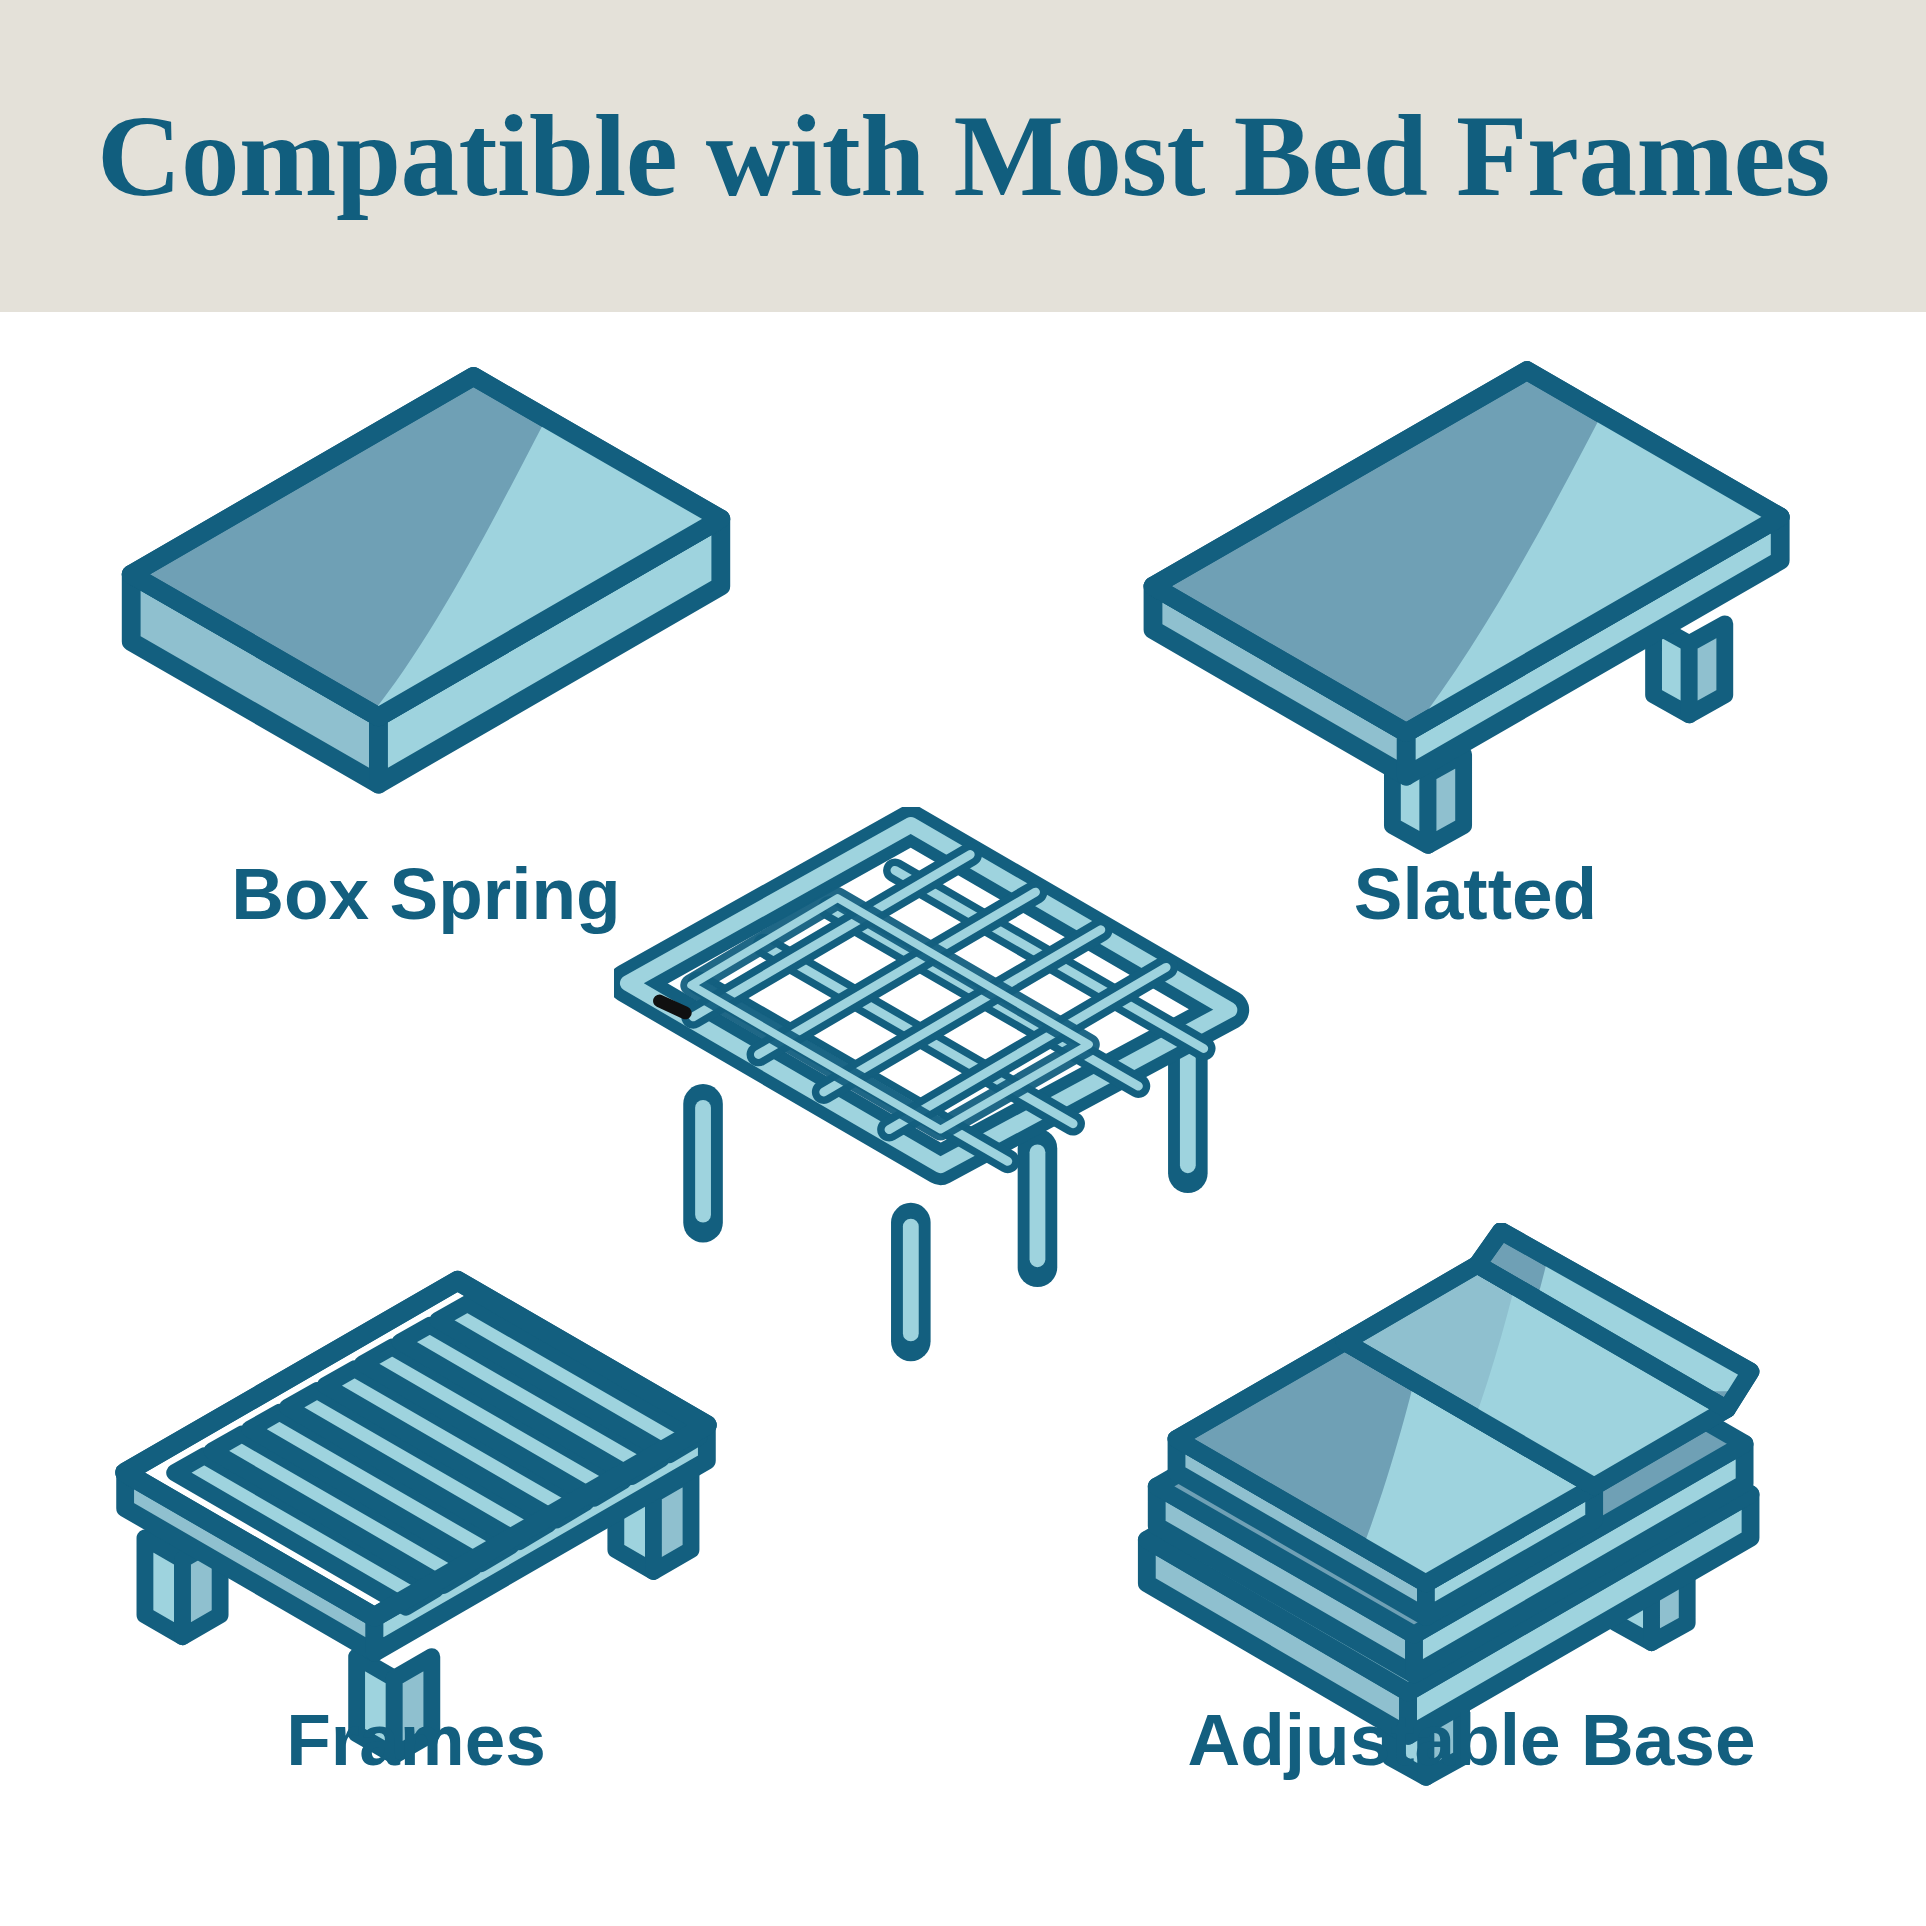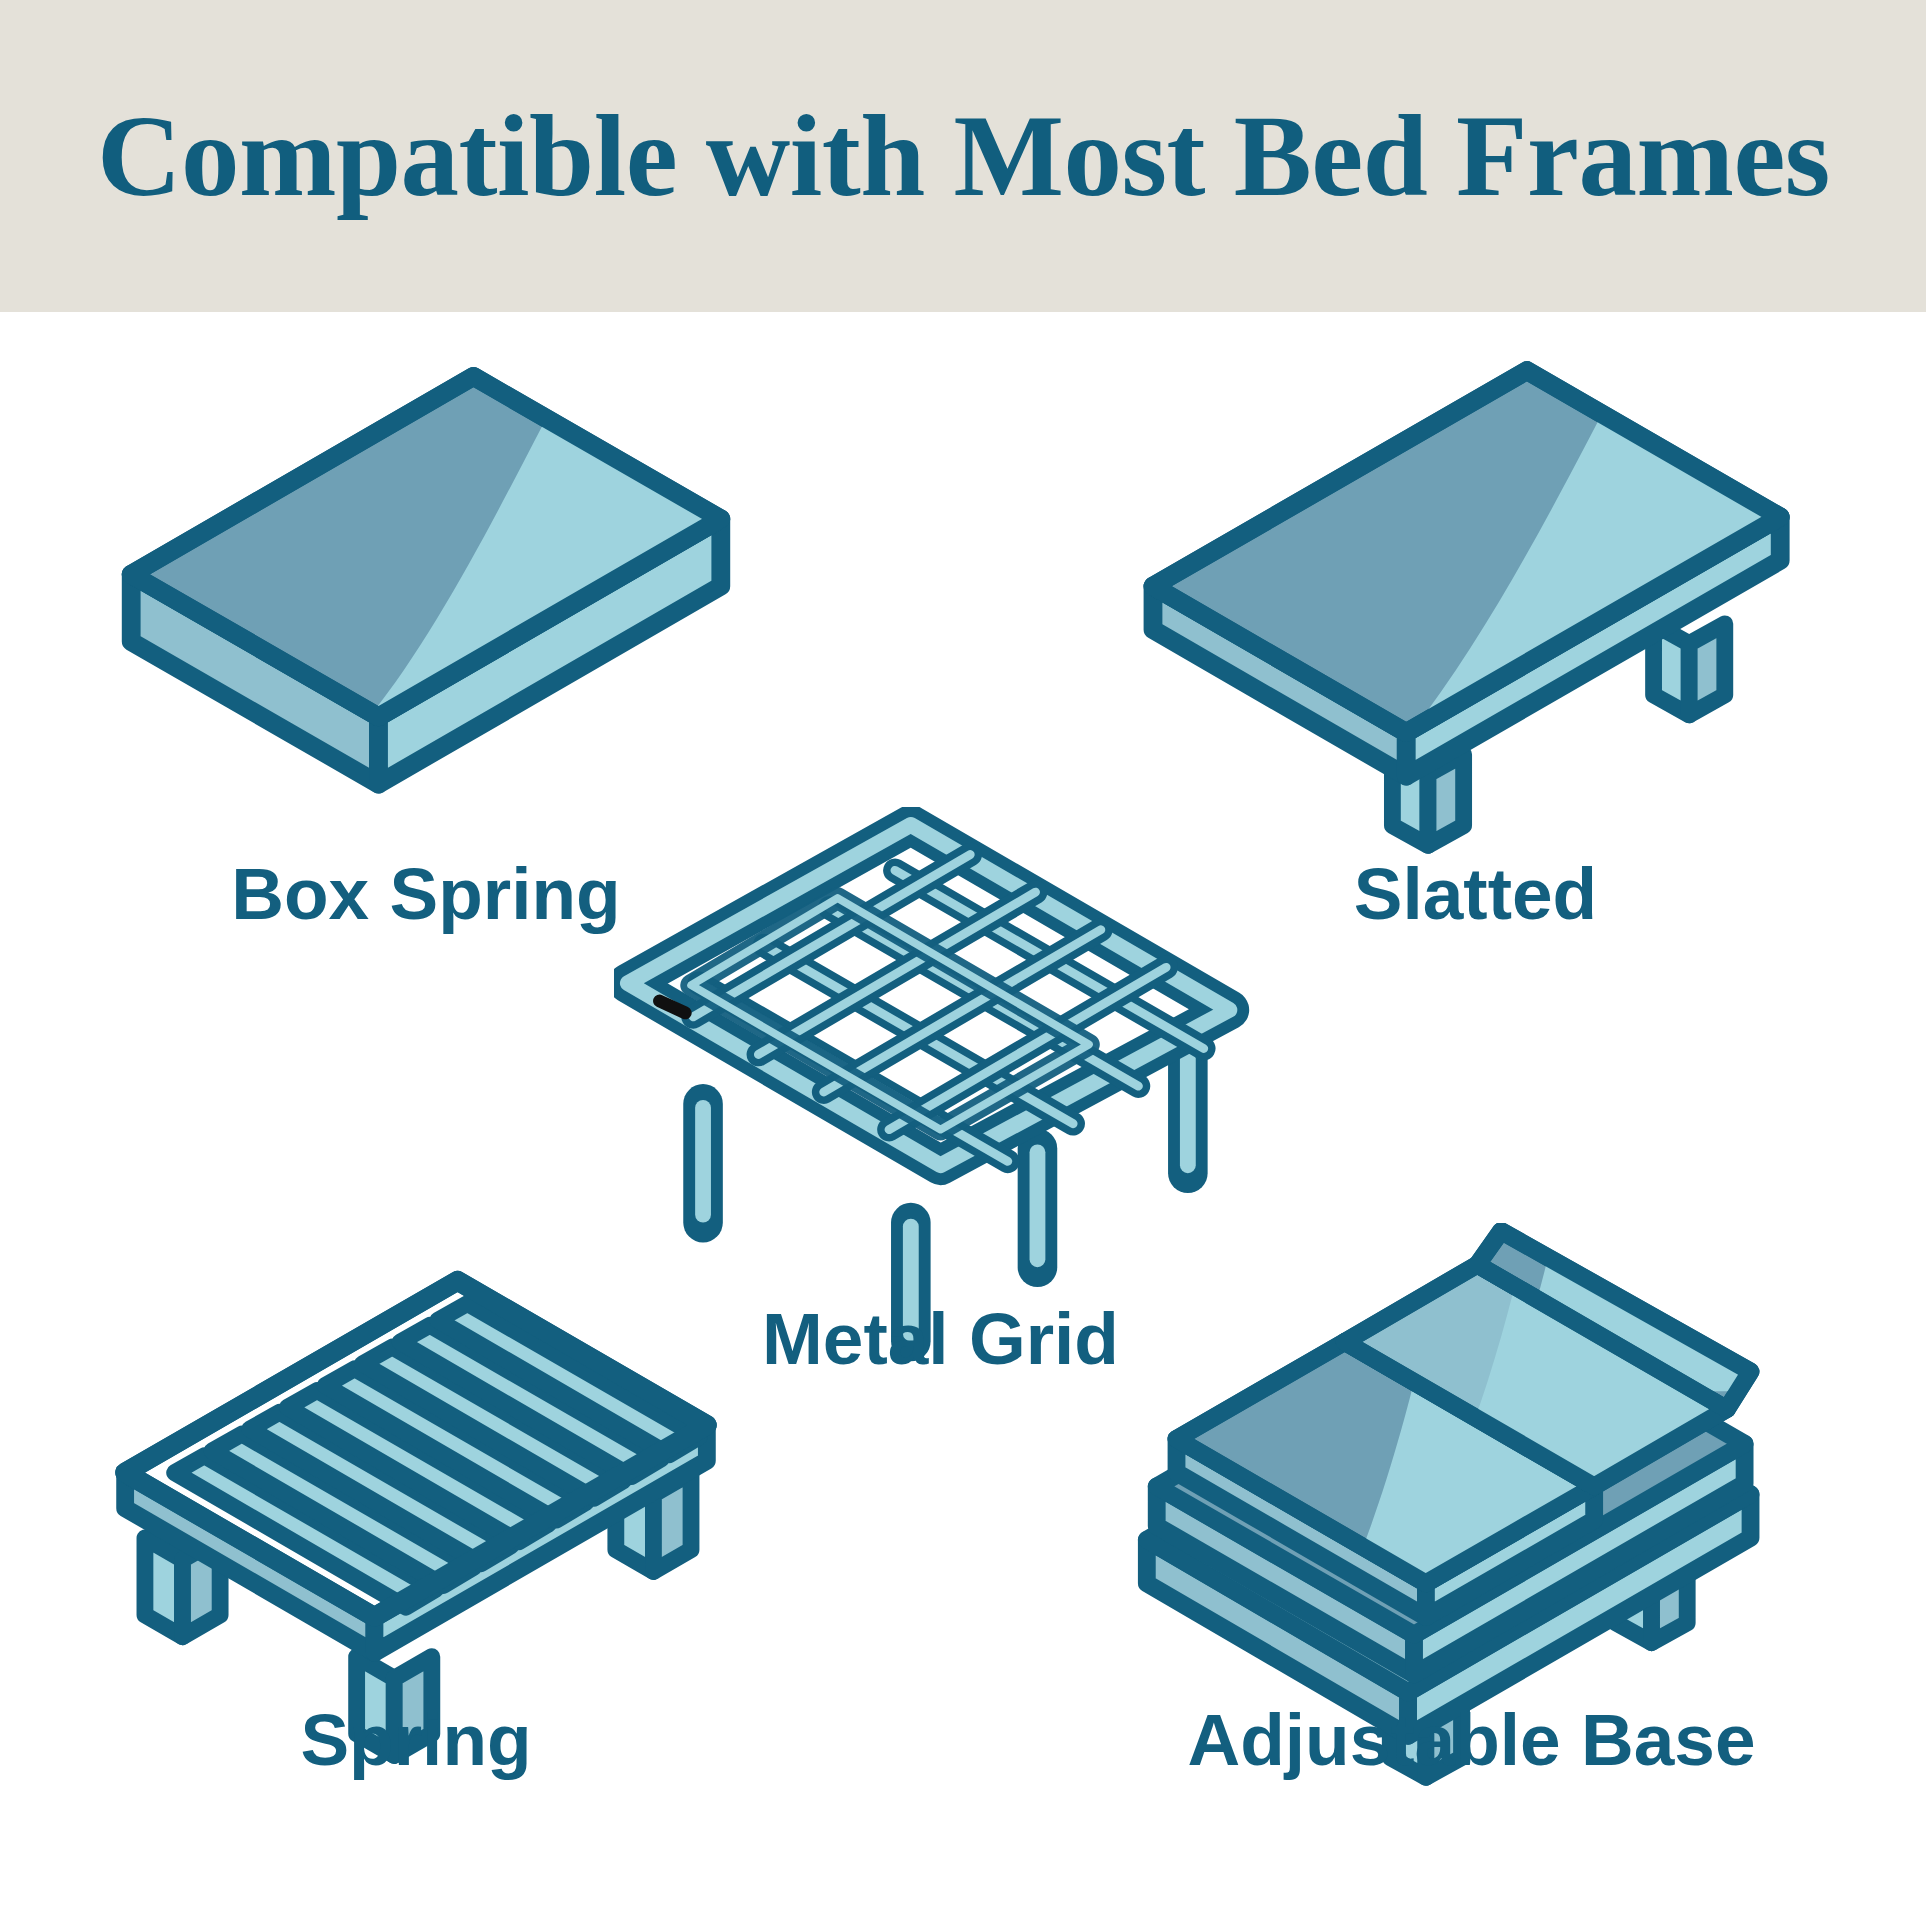--- a/index.html
+++ b/index.html
@@ -186,21 +186,20 @@
         <path d="M 212 288 L 492 124"></path>
         <path d="M 278 326 L 558 162"></path>
       </g>
 
       <path d="M 226 92 L 480 240 L 330 326 L 78 180 Z" fill="none" stroke="#135f7f" stroke-width="22" stroke-linejoin="round" opacity="0.95"></path>
       <path d="M 226 92 L 480 240 L 330 326 L 78 180 Z" fill="none" stroke="#9ed3de" stroke-width="8" stroke-linejoin="round"></path>
 
       <path d="M 46 196 L 72 208" stroke="#101010" stroke-width="13" stroke-linecap="round"></path>
     </svg>
   </div>
-  <div class="item-label" id="label-metal-grid">Metal Grid</div>
 
   <div class="item" id="item-slatted">
     <svg class="item-art" width="614" height="554" viewBox="0 0 620 560">
 
       <path d="M 36 288 L 36 366 L 74 388 L 74 310 Z" fill="#9ed3de" stroke="#135f7f" stroke-width="17" stroke-linejoin="round"></path>
       <path d="M 74 310 L 74 388 L 112 366 L 112 288 Z" fill="#8fc0cf" stroke="#135f7f" stroke-width="17" stroke-linejoin="round"></path>
       <path d="M 250 408 L 250 486 L 288 508 L 288 430 Z" fill="#9ed3de" stroke="#135f7f" stroke-width="17" stroke-linejoin="round"></path>
       <path d="M 288 430 L 288 508 L 326 486 L 326 408 Z" fill="#8fc0cf" stroke="#135f7f" stroke-width="17" stroke-linejoin="round"></path>
       <path d="M 512 222 L 512 300 L 550 322 L 550 244 Z" fill="#9ed3de" stroke="#135f7f" stroke-width="17" stroke-linejoin="round"></path>
       <path d="M 550 244 L 550 322 L 588 300 L 588 222 Z" fill="#8fc0cf" stroke="#135f7f" stroke-width="17" stroke-linejoin="round"></path>
@@ -217,21 +216,21 @@
         <path d="M 180 156 L 414 292 L 444 274 L 210 139 Z" fill="#9ed3de" stroke="#135f7f" stroke-width="17" stroke-linejoin="round"></path>
         <path d="M 218 134 L 452 270 L 482 252 L 248 117 Z" fill="#9ed3de" stroke="#135f7f" stroke-width="17" stroke-linejoin="round"></path>
         <path d="M 256 112 L 490 248 L 520 230 L 286 95 Z" fill="#9ed3de" stroke="#135f7f" stroke-width="17" stroke-linejoin="round"></path>
         <path d="M 294 90 L 528 226 L 558 208 L 324 73 Z" fill="#9ed3de" stroke="#135f7f" stroke-width="17" stroke-linejoin="round"></path>
         <path d="M 332 68 L 566 204 L 596 186 L 362 51 Z" fill="#9ed3de" stroke="#135f7f" stroke-width="17" stroke-linejoin="round"></path>
       </g>
 
       <path d="M 16 222 L 268 368 L 604 174 L 352 28 Z" fill="none" stroke="#135f7f" stroke-width="20" stroke-linejoin="round"></path>
     </svg>
   </div>
-  <div class="item-label" id="label-slatted">Spring</div>
+  <div class="item-label" id="label-slatted">Frames</div>
 
   <div class="item" id="item-adjustable-base">
     <svg class="item-art" width="673" height="594" viewBox="0 0 680 600">
 
       <path d="M 492 330 L 492 404 L 528 424 L 528 350 Z" fill="#9ed3de" stroke="#135f7f" stroke-width="17" stroke-linejoin="round"></path>
       <path d="M 528 350 L 528 424 L 564 404 L 564 330 Z" fill="#8fc0cf" stroke="#135f7f" stroke-width="17" stroke-linejoin="round"></path>
       <path d="M 264 466 L 264 540 L 300 560 L 300 486 Z" fill="#9ed3de" stroke="#135f7f" stroke-width="17" stroke-linejoin="round"></path>
       <path d="M 300 486 L 300 560 L 336 540 L 336 466 Z" fill="#8fc0cf" stroke="#135f7f" stroke-width="17" stroke-linejoin="round"></path>
 
       <path d="M 18 320 L 18 364 L 282 518 L 282 474 Z" fill="#8fc0cf" stroke="#135f7f" stroke-width="18" stroke-linejoin="round"></path>

